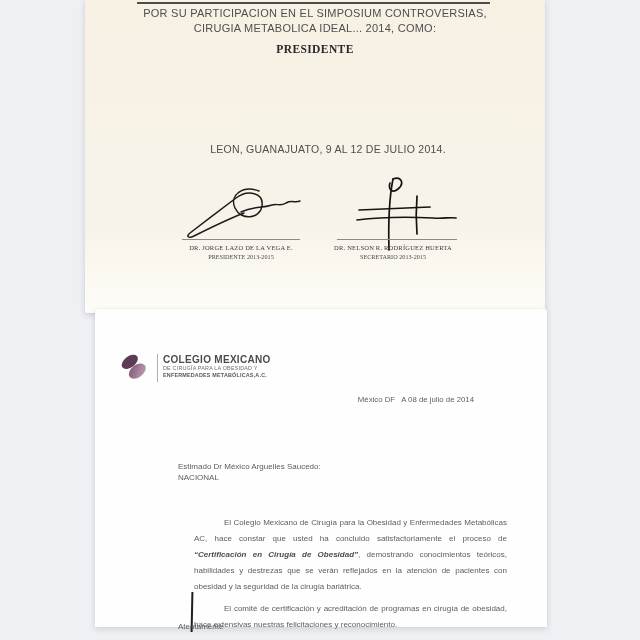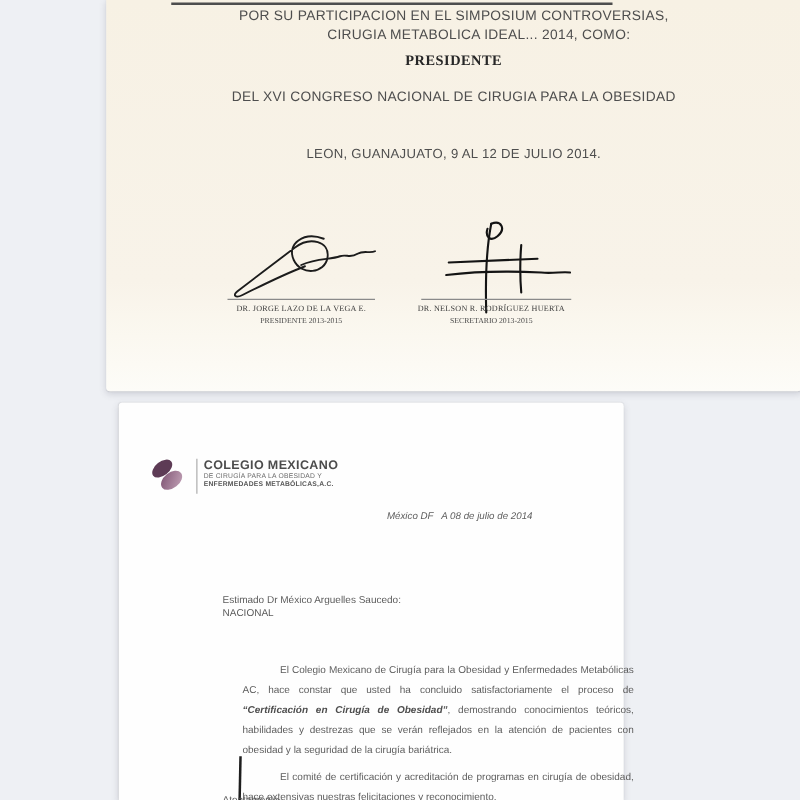--- a/index.html
+++ b/index.html
@@ -1,57 +1,57 @@
 <!DOCTYPE html>
 <html><head>
 <meta charset="utf-8">
 <style>
   html,body{margin:0;padding:0;}
   .stage{position:relative;width:640px;height:640px;overflow:hidden;
          background:#eef0f4;font-family:"Liberation Sans",sans-serif;}
 
   
-  .cert{position:absolute;left:85px;top:0;width:556px;height:313px;
+  .cert{position:absolute;left:85px;top:0;width:460px;height:313px;
         background:linear-gradient(180deg,#f7f1e4 0%,#f8f3e9 72%,#fbf8f0 86%,#fdfcf8 100%);
         box-shadow:0 2px 6px rgba(70,70,95,.20),0 0 1px rgba(0,0,0,.10);
         border-radius:0 0 3px 3px;}
   .cert-rule{position:absolute;left:52px;top:2px;width:353px;height:2px;background:#4d4d4d;}
   .c-center{position:absolute;left:0;width:100%;text-align:center;color:#4e4e4e;
             font-size:11px;letter-spacing:.25px;line-height:15px;white-space:nowrap;}
   .c-part1{top:6px;}
-  .c-part2{top:21px;padding-left:20px;}
+  .c-part2{top:21px;}
   .c-role{top:42px;font-family:"Liberation Serif",serif;font-weight:bold;
           color:#272727;font-size:11.5px;letter-spacing:.4px;}
   .c-ev1{top:71px;}
   .c-ev2{top:86px;}
-  .c-loc{top:116px;font-size:10.5px;}
+  .c-loc{top:142px;font-size:10.5px;margin-left:13px;}
   .sig-svg{position:absolute;}
   .sig-rule{position:absolute;top:239px;height:1px;background:#8a8a8a;}
   .sig-rule.left{left:97px;width:118px;}
   .sig-rule.right{left:252px;width:120px;}
   .sig-block{position:absolute;top:243px;width:140px;text-align:center;
              font-family:"Liberation Serif",serif;color:#3c3c3c;}
   .sig-block.left{left:86px;}
   .sig-block.right{left:238px;}
   .sig-name{font-size:6.5px;letter-spacing:.2px;line-height:9px;white-space:nowrap;}
   .sig-title{font-size:6.2px;line-height:9px;color:#4a4a4a;}
 
   
-  .letter{position:absolute;left:95px;top:322px;width:404px;height:318px;
+  .letter{position:absolute;left:95px;top:309px;width:452px;height:318px;
           background:#fefefe;border-radius:3px 3px 0 0;
           box-shadow:0 2px 6px rgba(70,70,95,.18),0 0 1px rgba(0,0,0,.08);
           color:#5a5a5a;}
   .logo{position:absolute;left:24px;top:43px;width:30px;height:30px;}
   .logo-divider{position:absolute;left:62px;top:45px;width:1px;height:28px;background:#b0b0b0;}
   .org{position:absolute;left:68px;top:45px;}
   .org-name{font-size:10px;font-weight:bold;color:#4c4c4c;letter-spacing:.3px;line-height:11px;}
   .org-sub{font-size:5.4px;color:#6d6d6d;letter-spacing:.2px;line-height:6.5px;}
   .org-sub.bold{font-weight:bold;color:#575757;}
   .l-head{position:absolute;right:73px;top:85px;text-align:right;
-          font-size:7.8px;line-height:11.5px;color:#606060;font-style:italic;}
+          font-size:7.8px;line-height:11.5px;color:#606060;}
   .l-salute{position:absolute;left:83px;top:152px;font-size:8px;line-height:11px;color:#5c5c5c;}
   .l-para{position:absolute;left:83px;width:313px;margin:16px;font-size:8px;line-height:16px;
           text-align:justify;text-indent:30px;color:#5d5d5d;}
   .l-para b{font-style:italic;color:#4d4d4d;}
   .p1{top:190px;}
   .p2{top:276px;}
   .l-closing{position:absolute;left:83px;top:313px;font-size:8px;color:#5c5c5c;}
   .pen-stroke{position:absolute;left:96px;top:283px;width:1.6px;height:40px;
               background:#1e1e1e;transform:rotate(1.2deg);}
 </style>
@@ -59,21 +59,20 @@
 <body>
 
 <div class="stage">
 
   <section class="cert">
     <div class="cert-rule"></div>
 
     <div class="c-center c-part1">POR SU PARTICIPACION EN EL SIMPOSIUM CONTROVERSIAS,</div>
     <div class="c-center c-part2">CIRUGIA METABOLICA IDEAL... 2014, COMO:</div>
     <div class="c-center c-role">PRESIDENTE</div>
-    <div class="c-center c-ev1">DEL XVI CONGRESO NACIONAL DE CIRUGIA PARA LA OBESIDAD</div>
     <div class="c-center c-loc">LEON, GUANAJUATO, 9 AL 12 DE JULIO 2014.</div>
 
     <svg class="sig-svg" style="left:96px;top:182px;" width="122" height="58" viewBox="0 0 122 58">
       <g fill="none" stroke="#1c1c1c" stroke-width="1.5" stroke-linecap="round">
         <path d="M78 9 C62 3 48 13 54 26 C60 39 79 37 81 24 C83 11 67 7 55 16 C43 25 22 41 9 51 C5 54 7 57 13 54 C31 45 50 36 63 31"></path>
         <path d="M60 30 C73 24 83 26 91 23 C96 21 99 25 105 21 C110 18 115 21 119 19"></path>
       </g>
     </svg>
 
     <svg class="sig-svg" style="left:248px;top:176px;" width="124" height="76" viewBox="0 0 124 76">

